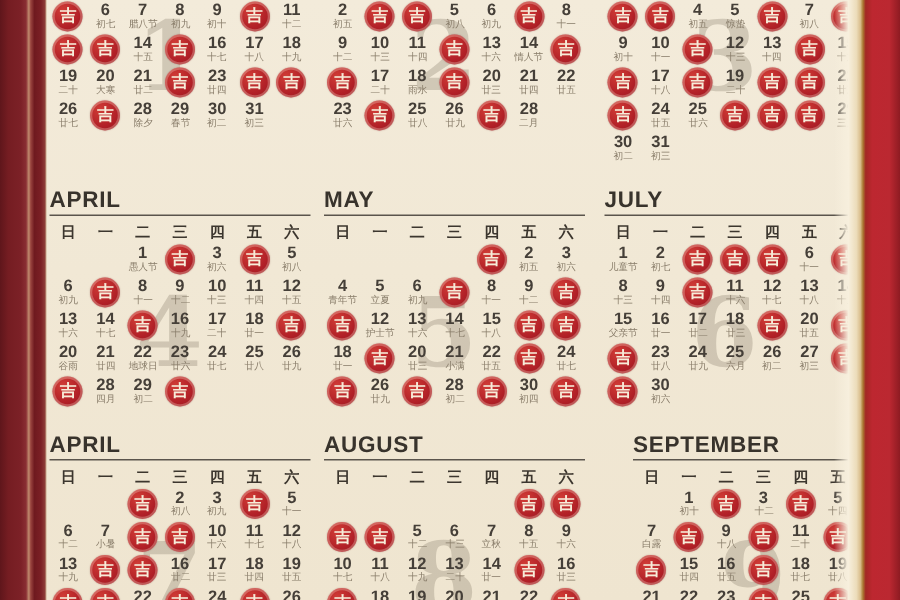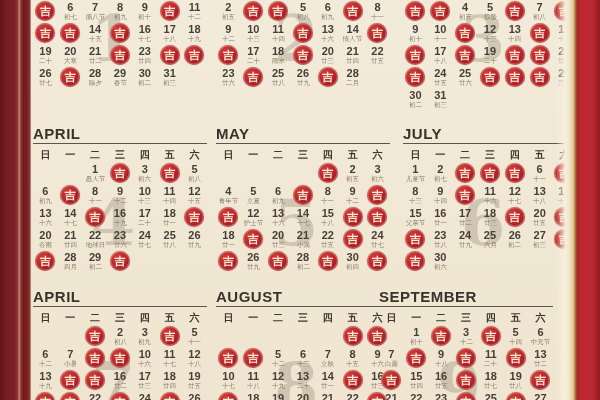--- a/index.html
+++ b/index.html
@@ -1078,21 +1078,21 @@
             </div>
             <div class="cell">
               <span class="dnum">22</span>
             </div>
             <div class="cell">
               <div class="stamp">吉</div>
             </div>
           </div>
         </div>
       </div>
-      <div class="month" style="left: 379px; top: 290px;">
+      <div class="month" style="left: 422px; top: 290px;">
         <div class="wm">9</div>
         <div class="mname">SEPTEMBER</div>
         <div class="mline"></div>
         <div class="dow">
           <span>日</span>
           <span>一</span>
           <span>二</span>
           <span>三</span>
           <span>四</span>
           <span>五</span>

